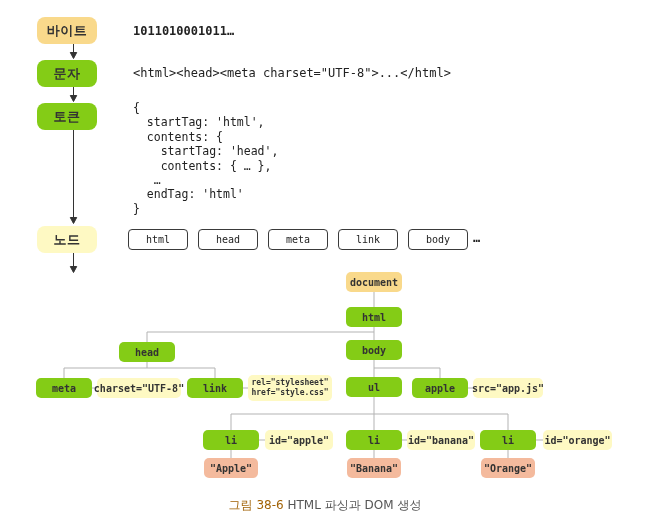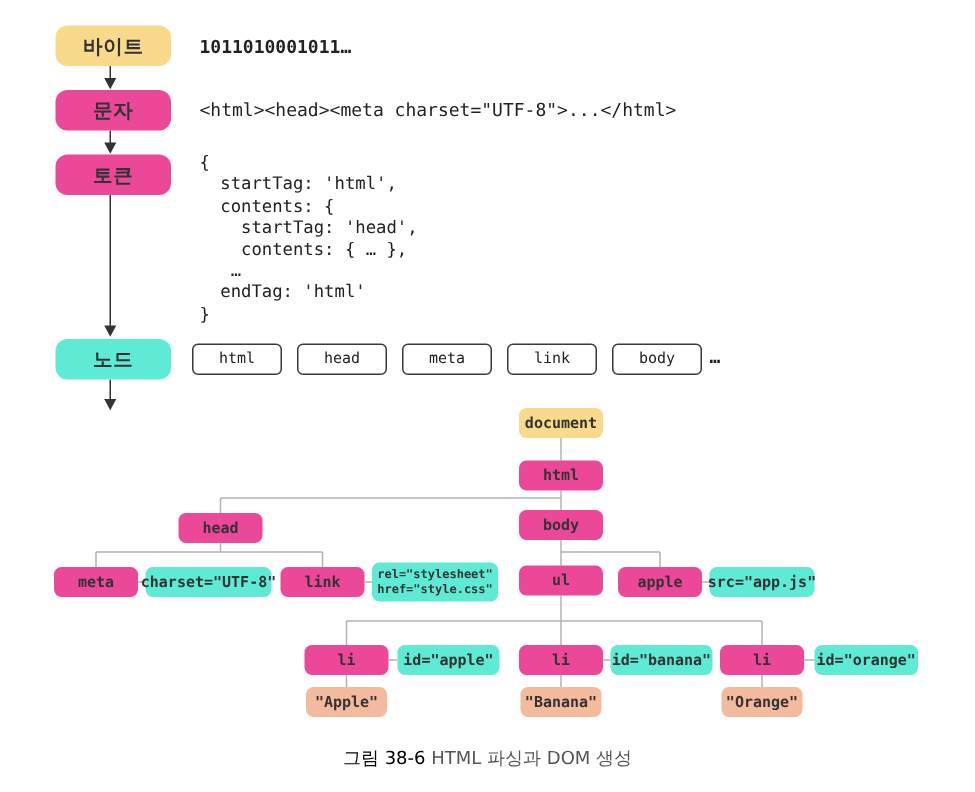--- a/index.html
+++ b/index.html
@@ -1,26 +1,26 @@
 <!DOCTYPE html>
 <html><head>
 <meta charset="utf-8">
 <style>
   html,body{margin:0;padding:0;background:#ffffff;}
   .stage{position:relative;width:650px;height:528px;background:#fff;overflow:hidden;
          font-family:"DejaVu Sans","Liberation Sans",sans-serif;color:#222;}
   .wires{position:absolute;left:0;top:0;width:650px;height:528px;}
 
   
-  .flow-box{position:absolute;left:37px;width:77px;height:27px;border-radius:8px;
+  .flow-box{position:absolute;left:37px;width:60px;height:27px;border-radius:8px;
             display:flex;align-items:center;justify-content:center;
             font-size:13px;font-weight:bold;color:#333;letter-spacing:0.5px;}
   .c-yellow{background:#f9d98b;}
-  .c-green{background:#ec4899;}
-  .c-blue{background:#5eead4;}
+  .c-green{background:#84cc16;}
+  .c-blue{background:#fef9c3;}
   .c-salmon{background:#f4ba9d;}
 
   
   .mono{font-family:"DejaVu Sans Mono","Liberation Mono",monospace;color:#222;}
   .byte-stream{position:absolute;left:133px;top:24px;font-size:12px;font-weight:bold;}
   .char-stream{position:absolute;left:133px;top:66px;font-size:12px;}
   .token-code{position:absolute;left:133px;top:101px;margin:0;font-size:11.5px;
               line-height:14.4px;white-space:pre;font-weight:500;}
 
   
@@ -32,21 +32,21 @@
   
   .tnode{position:absolute;width:56px;height:20px;border-radius:5px;
          display:flex;align-items:center;justify-content:center;
          font-family:"DejaVu Sans Mono","Liberation Mono",monospace;
          font-size:10px;font-weight:bold;color:#333;white-space:pre;text-align:center;}
   .t-attr2{font-size:8px;line-height:10px;height:26px;white-space:pre-line;}
 
   
   .caption{position:absolute;left:0;top:497px;width:650px;text-align:center;
            font-size:12px;color:#555;}
-  .caption-num{color:#000000;}
+  .caption-num{color:#a16207;}
 </style>
 </head>
 <body>
 
 <div class="stage">
 
   <svg class="wires" viewBox="0 0 650 528">
 
     <g stroke="#333" stroke-width="1" fill="#333">
       <line x1="73.5" y1="44" x2="73.5" y2="53"></line>  

